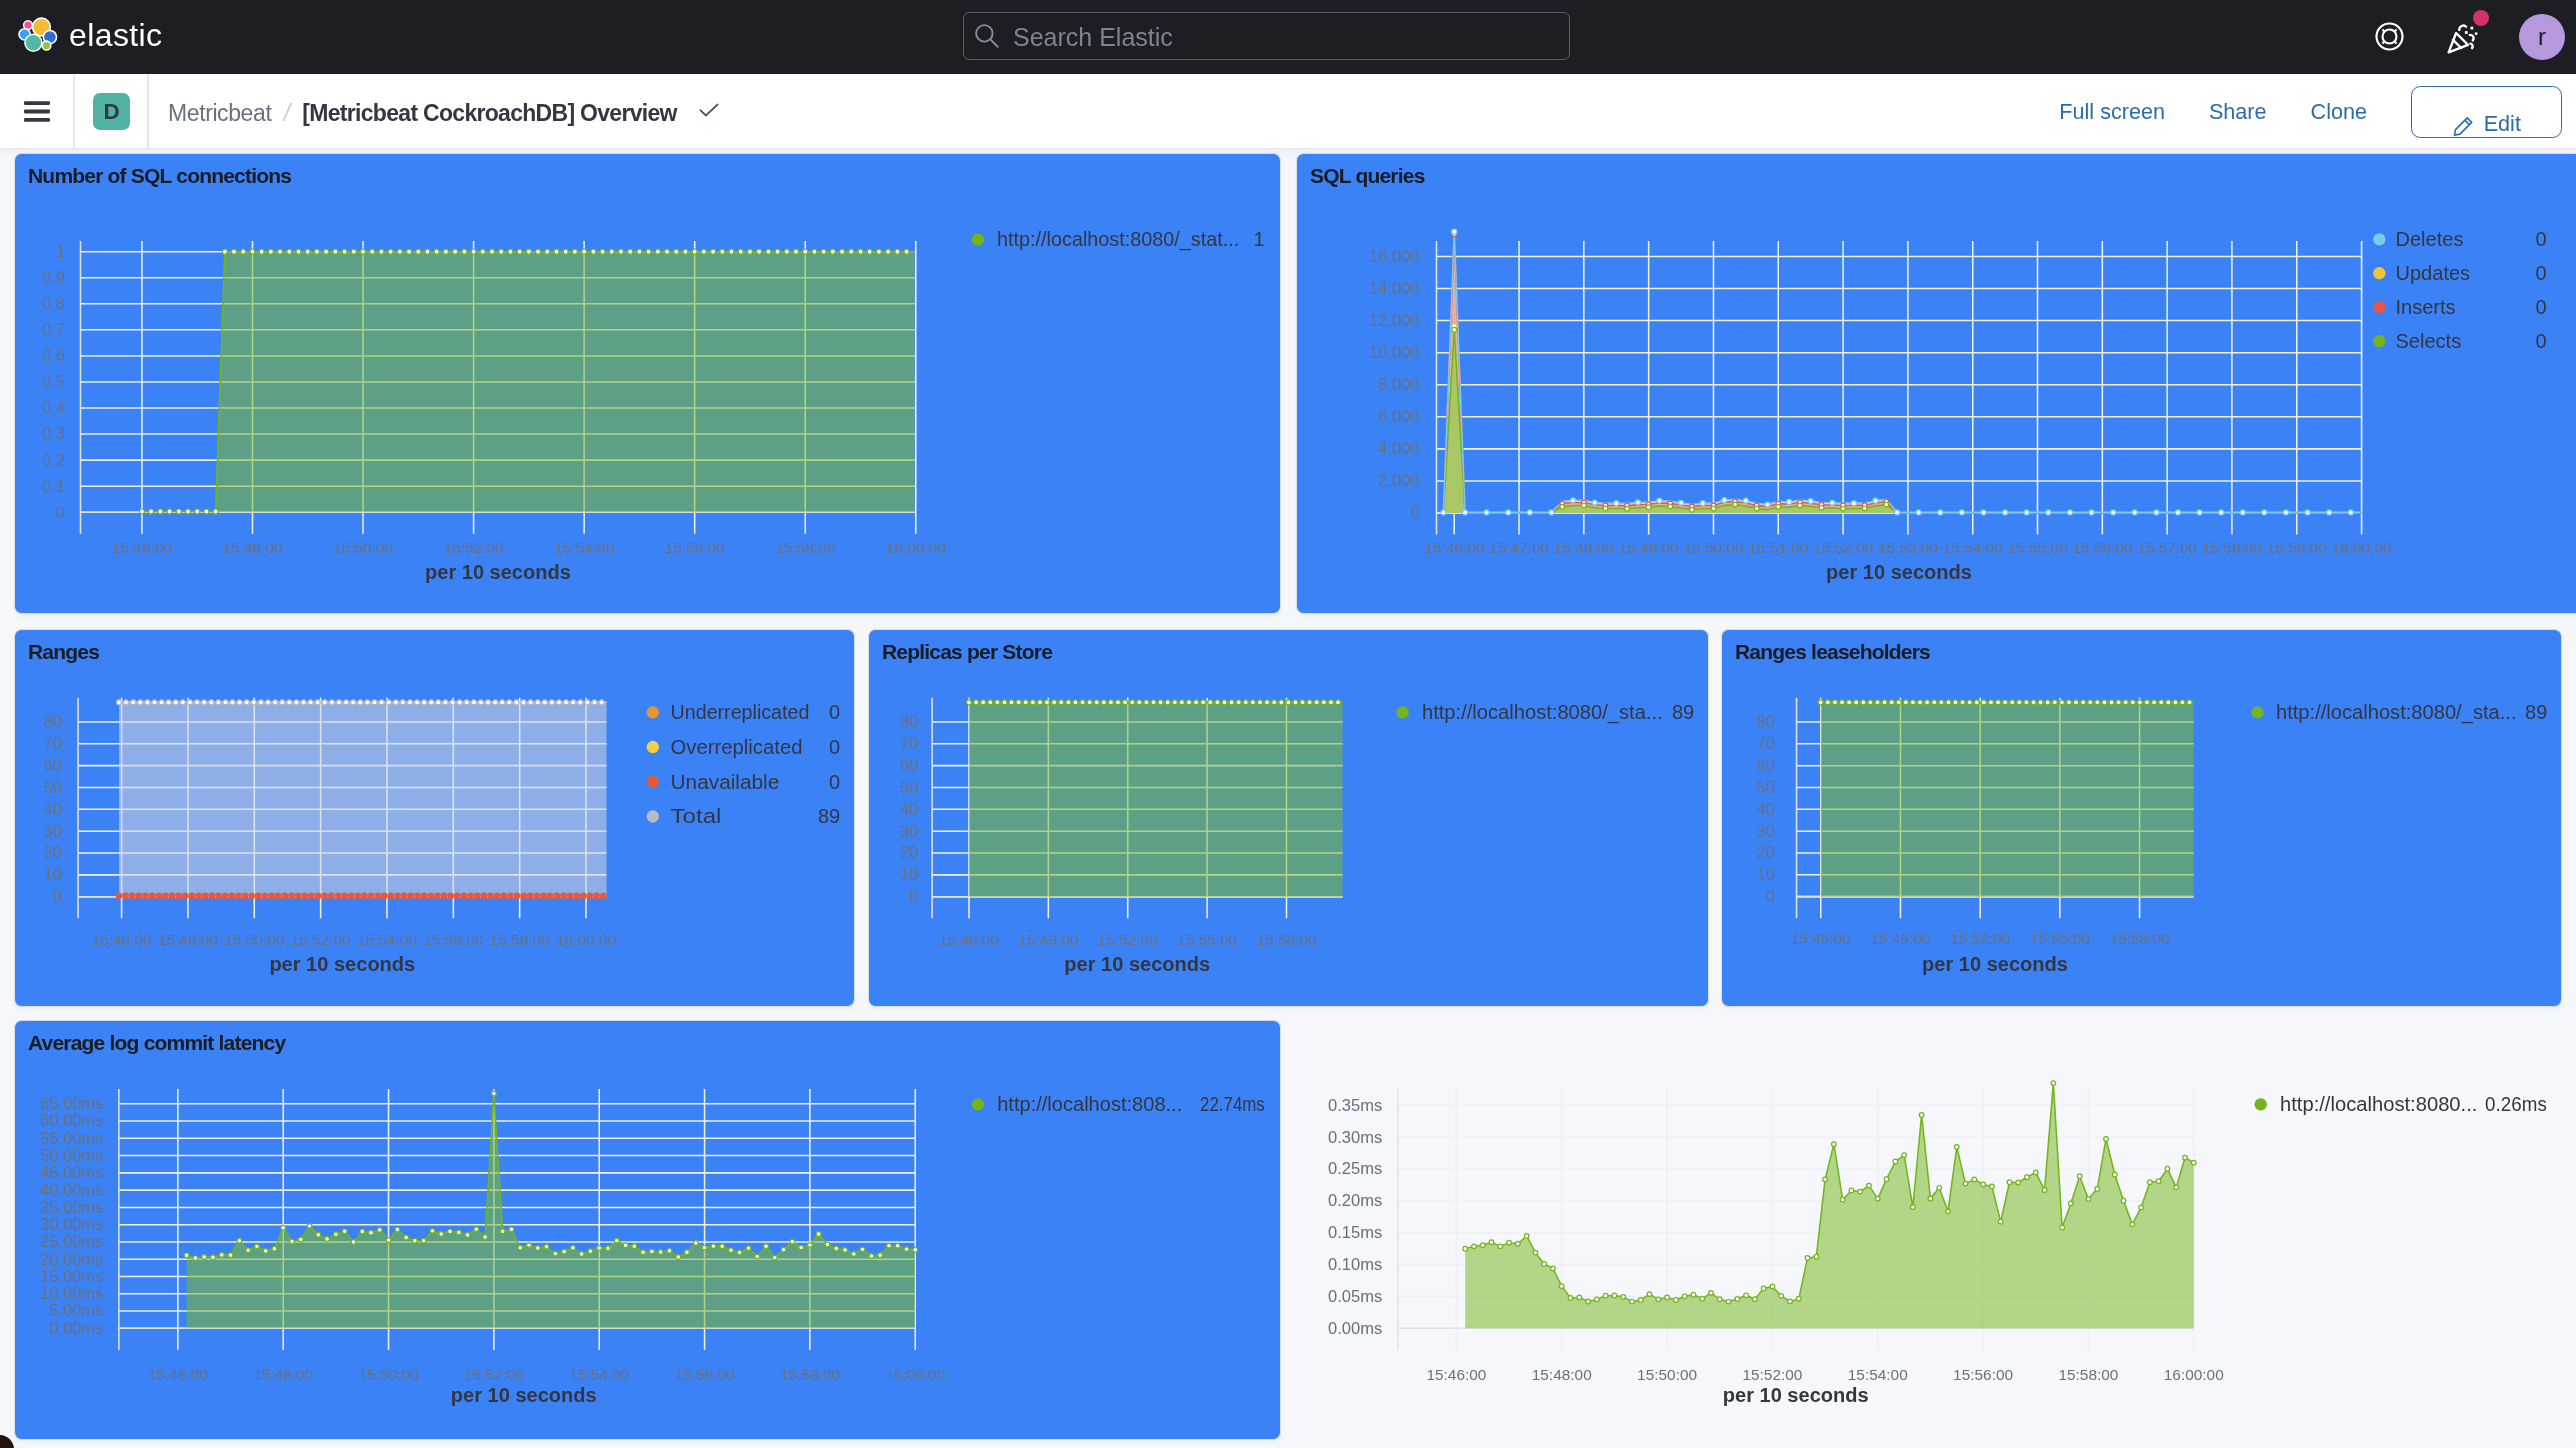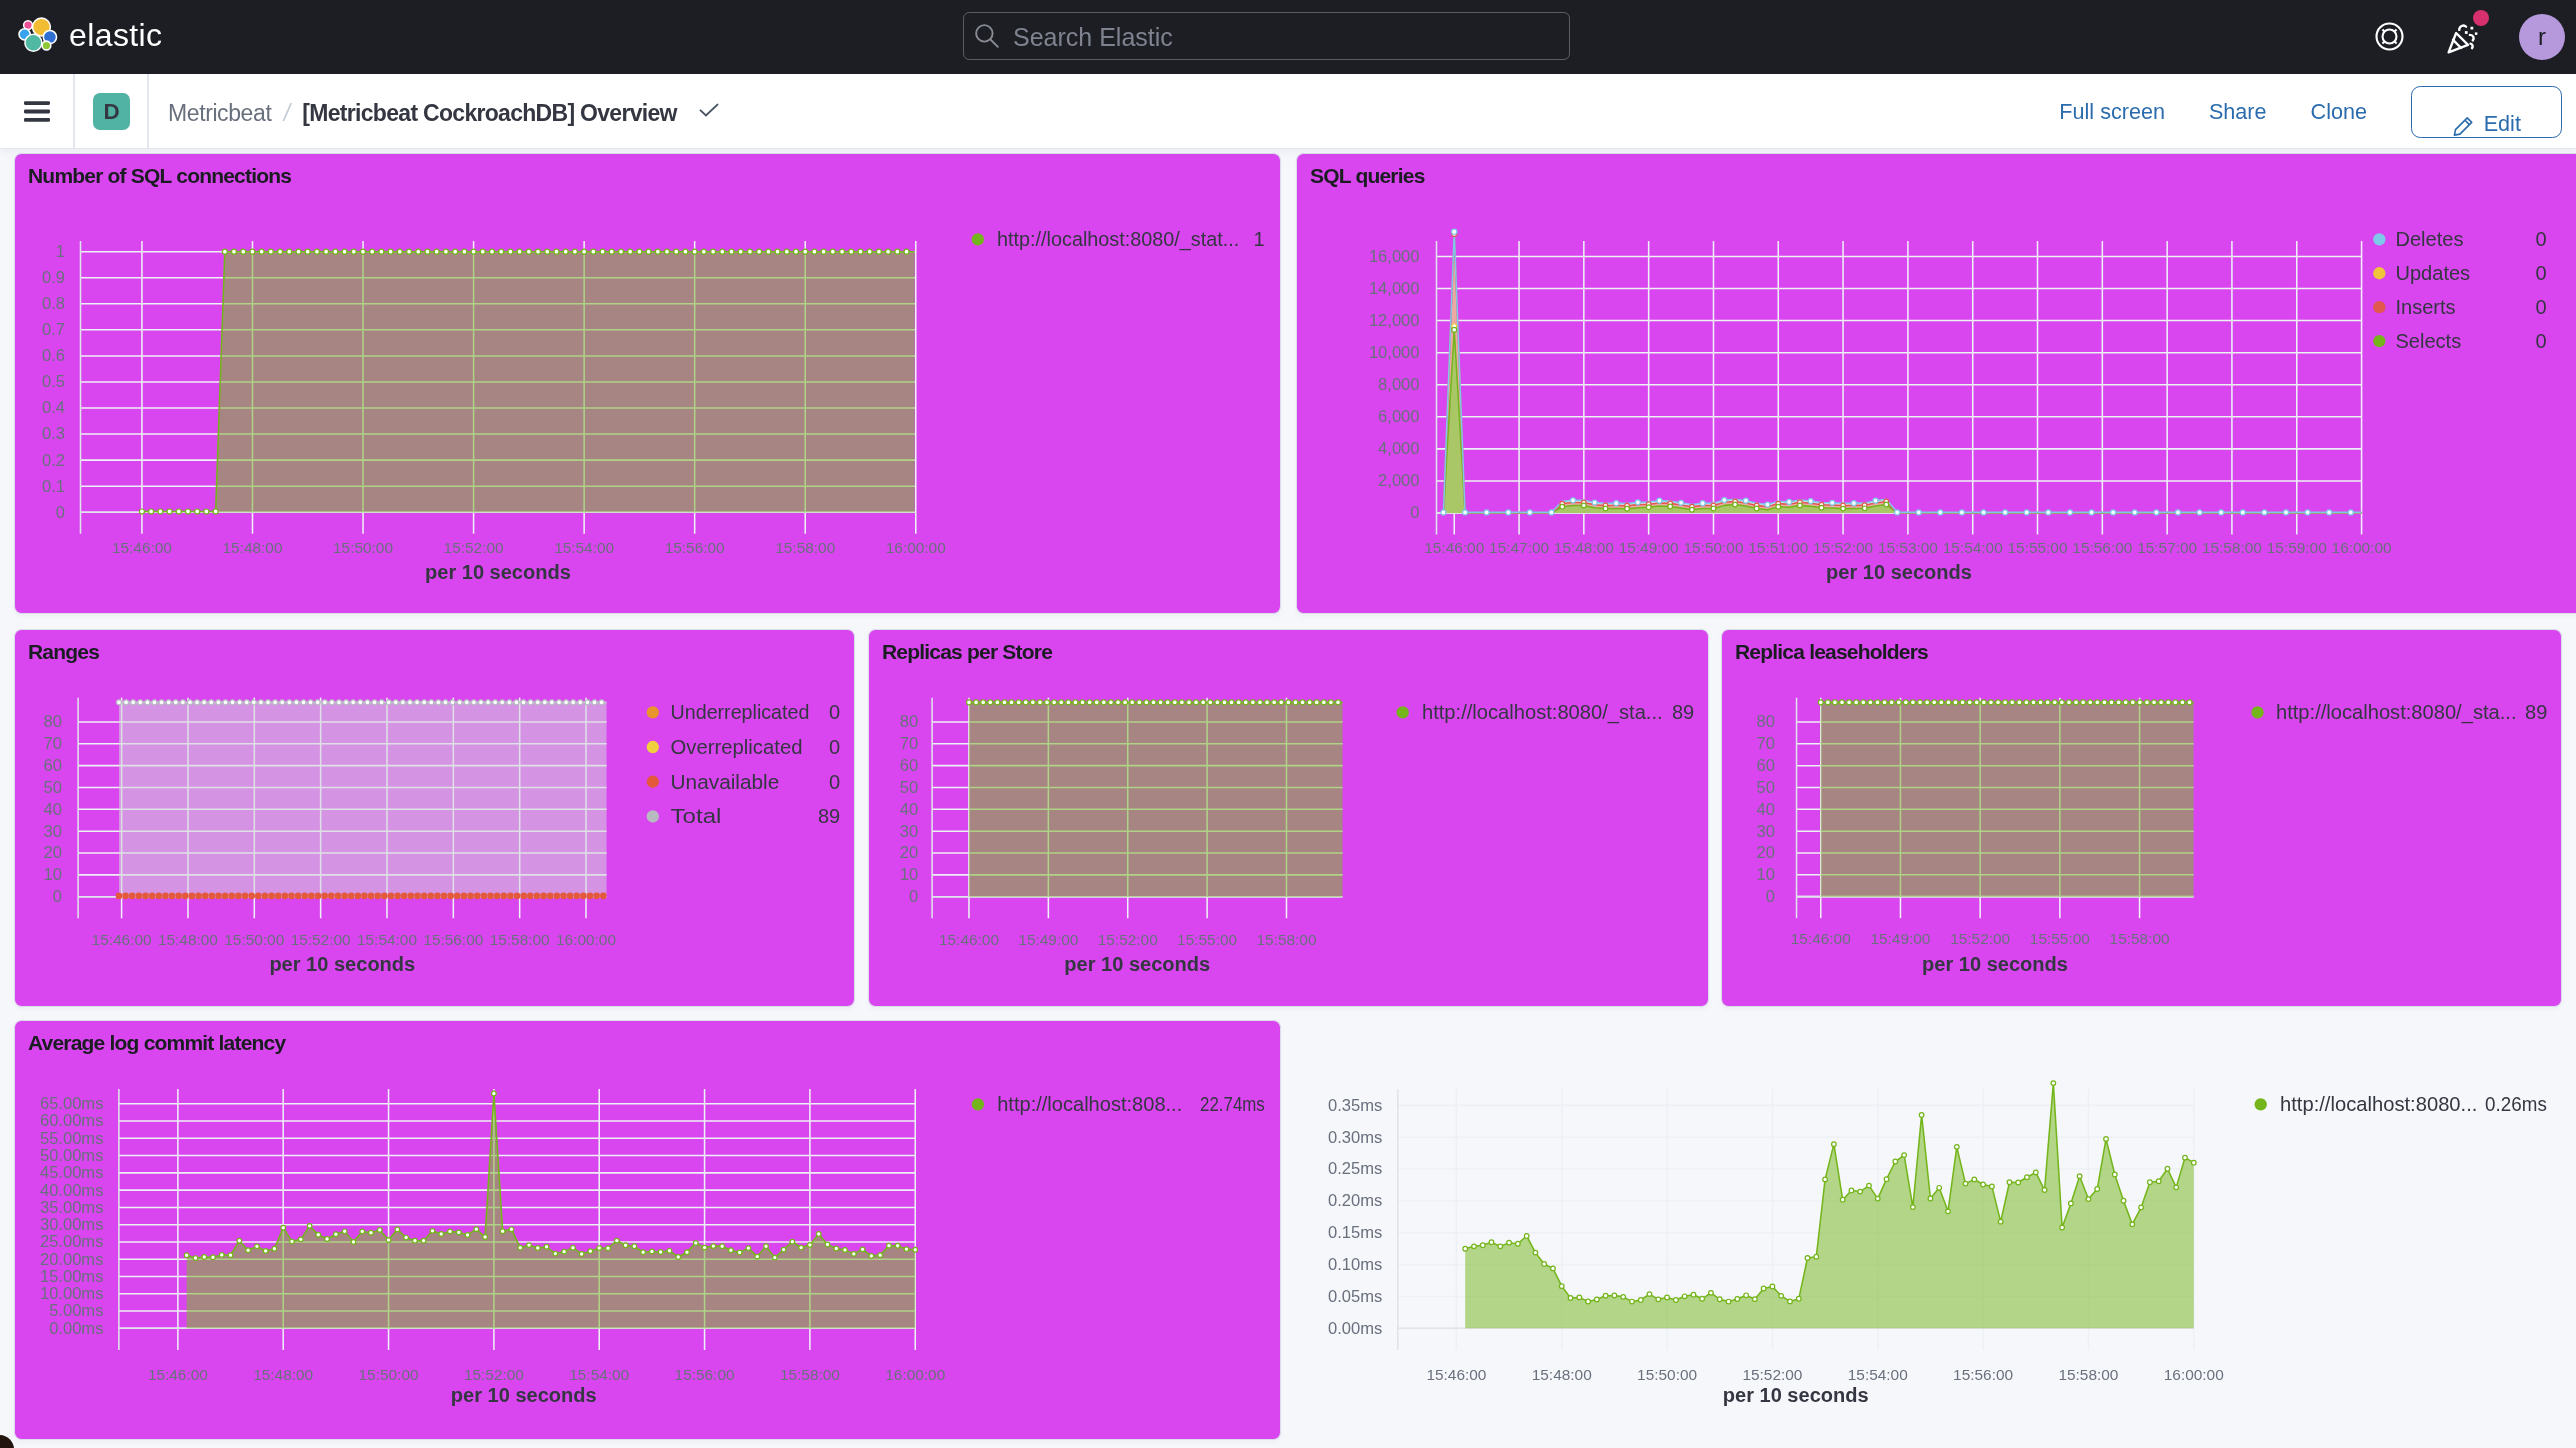--- a/index.html
+++ b/index.html
@@ -12,21 +12,21 @@
 .toolbar{position:absolute;left:0;top:74px;width:2576px;height:75px;background:#fff;border-bottom:1.5px solid #e3e6ee;box-shadow:0 3.9px 6.2px rgba(120,130,150,.08);z-index:4}
 .vsep{position:absolute;top:0;width:1.5px;height:75px;background:#e3e6ee}
 .dbadge{position:absolute;left:93px;top:18.5px;width:37px;height:37px;border-radius:7px;background:#51b3a3;color:#343741;font-weight:bold;font-size:22.4px;text-align:center;line-height:37px}
 .crumbs{position:absolute;left:168px;top:25.5px;font-size:23px;white-space:nowrap}
 .bc1{color:#69707d;letter-spacing:-0.4px}
 .bcs{color:#c4cbd7;margin:0 12.3px;font-style:italic}
 .bc2{color:#343741;font-weight:600;letter-spacing:-0.7px}
 .navlinks{position:absolute;right:14px;top:0;height:75px;display:flex;align-items:center}
 .lnk{color:#2a6cad;font-size:21.6px;margin-right:44px}
 .editbtn{display:inline-flex;align-items:flex-end;justify-content:center;color:#2a6cad;font-size:21.6px;border:1.5px solid #2a6cad;border-radius:9.3px;width:151px;height:52px}
-.panel{position:absolute;background:#d946ef;border:1.5px solid #d9dfeb;border-radius:7.7px;box-shadow:0 2.3px 4.6px rgba(130,140,160,.06)}
+.panel{position:absolute;background:#3b82f6;border:1.5px solid #d9dfeb;border-radius:7.7px;box-shadow:0 2.3px 4.6px rgba(130,140,160,.06)}
 .ptitle{position:absolute;left:13px;top:10px;font-size:21px;font-weight:700;color:#1a1c21;letter-spacing:-0.8px}
 svg text{font-family:"Liberation Sans",sans-serif}
 .corner{position:absolute;left:-14.7px;top:1435px;width:29px;height:29px;border-radius:50%;background:#221510;z-index:6}
 </style></head>
 <body>
 <div class="page">
 
 <div class="hdr">
   <svg width="40" height="41" viewBox="0 0 52 53" style="position:absolute;left:18px;top:14.7px">
 <g stroke="#fff" stroke-width="2">
@@ -672,21 +672,21 @@
       <text x="233.7" y="409" font-size="20" fill="#69707d" text-anchor="middle">15:49:00</text>
       <text x="336.6" y="409" font-size="20" fill="#69707d" text-anchor="middle">15:52:00</text>
       <text x="439.5" y="409" font-size="20" fill="#69707d" text-anchor="middle">15:55:00</text>
       <text x="542.4" y="409" font-size="20" fill="#69707d" text-anchor="middle">15:58:00</text>
       <text x="349" y="443" font-size="26" font-weight="bold" fill="#343741" text-anchor="middle">per 10 seconds</text>
       <circle cx="693" cy="108" r="8" fill="#74b51b"></circle>
       <text x="718" y="117" font-size="26" fill="#343741" textLength="312" lengthAdjust="spacingAndGlyphs">http://localhost:8080/_sta...</text>
       <text x="1071" y="117" font-size="26" fill="#343741" text-anchor="end">89</text>
     </svg>
     <div class="panel" style="left:1721px;top:629px;width:841px;height:378px">
-      <div class="ptitle">Replica leaseholders</div>
+      <div class="ptitle">Ranges leaseholders</div>
     </div>
     <svg style="position:absolute;left:1721px;top:629px" width="841" height="378" viewBox="0 0 1091 490">
       <line x1="98" y1="347" x2="613" y2="347" stroke="#edf0f5" stroke-width="2"></line>
       <line x1="98" y1="318.7" x2="613" y2="318.7" stroke="#edf0f5" stroke-width="2"></line>
       <line x1="98" y1="290.4" x2="613" y2="290.4" stroke="#edf0f5" stroke-width="2"></line>
       <line x1="98" y1="262.1" x2="613" y2="262.1" stroke="#edf0f5" stroke-width="2"></line>
       <line x1="98" y1="233.7" x2="613" y2="233.7" stroke="#edf0f5" stroke-width="2"></line>
       <line x1="98" y1="205.4" x2="613" y2="205.4" stroke="#edf0f5" stroke-width="2"></line>
       <line x1="98" y1="177.1" x2="613" y2="177.1" stroke="#edf0f5" stroke-width="2"></line>
       <line x1="98" y1="148.8" x2="613" y2="148.8" stroke="#edf0f5" stroke-width="2"></line>

